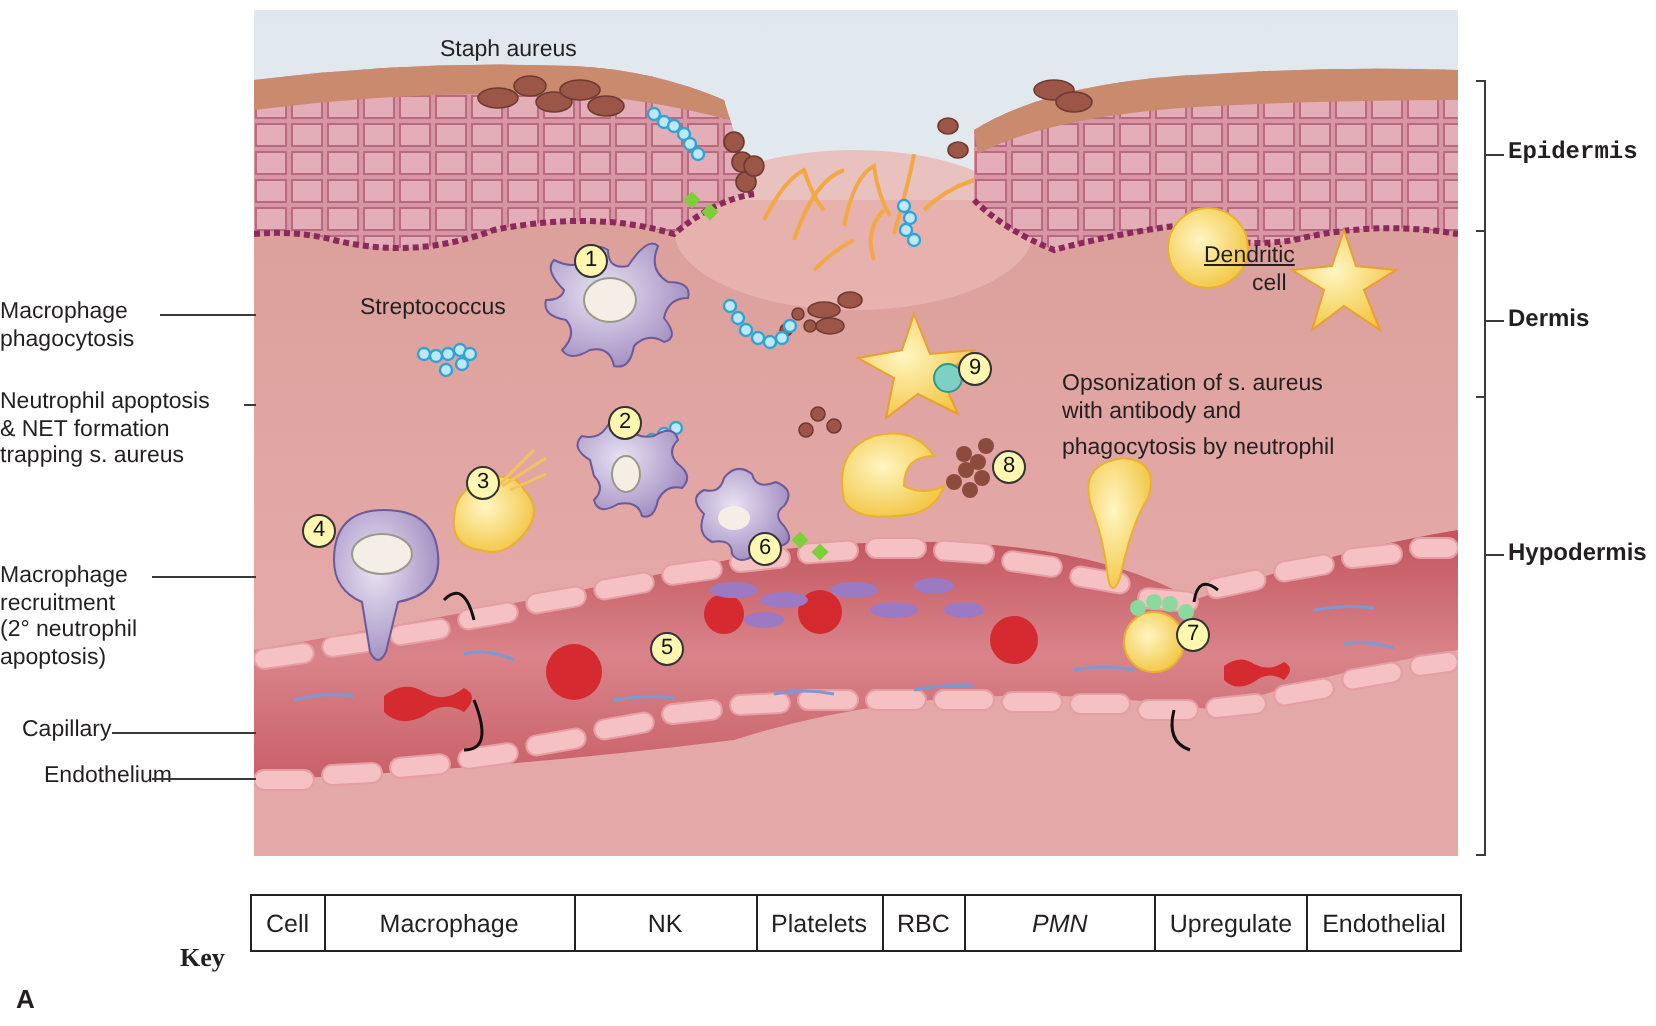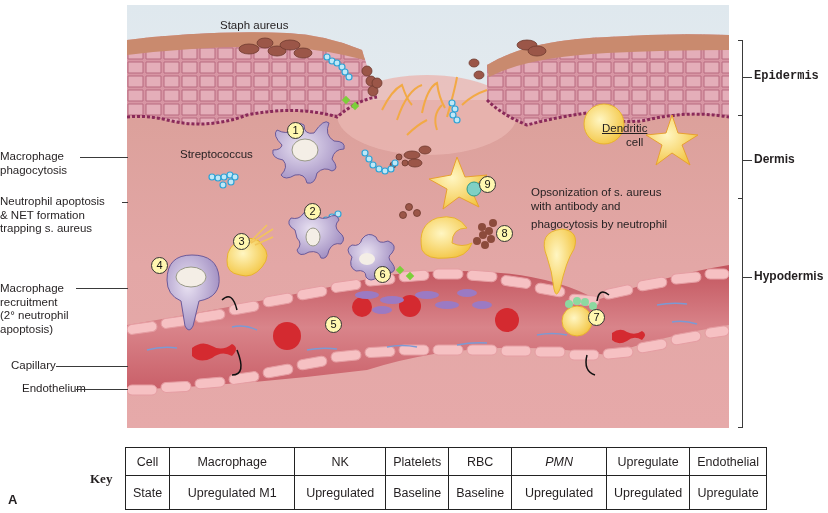--- a/index.html
+++ b/index.html
@@ -333,26 +333,16 @@
       <tr>
     <td>Cell</td>
     <td style="width:110px;">Macrophage</td>
     <td style="width:76px;">NK</td>
     <td>Platelets</td>
     <td>RBC</td>
     <td style="width:80px;font-style:italic;">PMN</td>
     <td>Upregulate</td>
     <td>Endothelial</td>
   </tr>
-  <tr>
-    <td>State</td>
-    <td>Upregulated M1</td>
-    <td>Upregulated</td>
-    <td>Baseline</td>
-    <td>Baseline</td>
-    <td>Upregulated</td>
-    <td>Upregulated</td>
-    <td>Upregulate</td>
-  </tr>
 </tbody>
   </table>
 
 <div id="panel-letter">A</div>
 
 </body></html>

